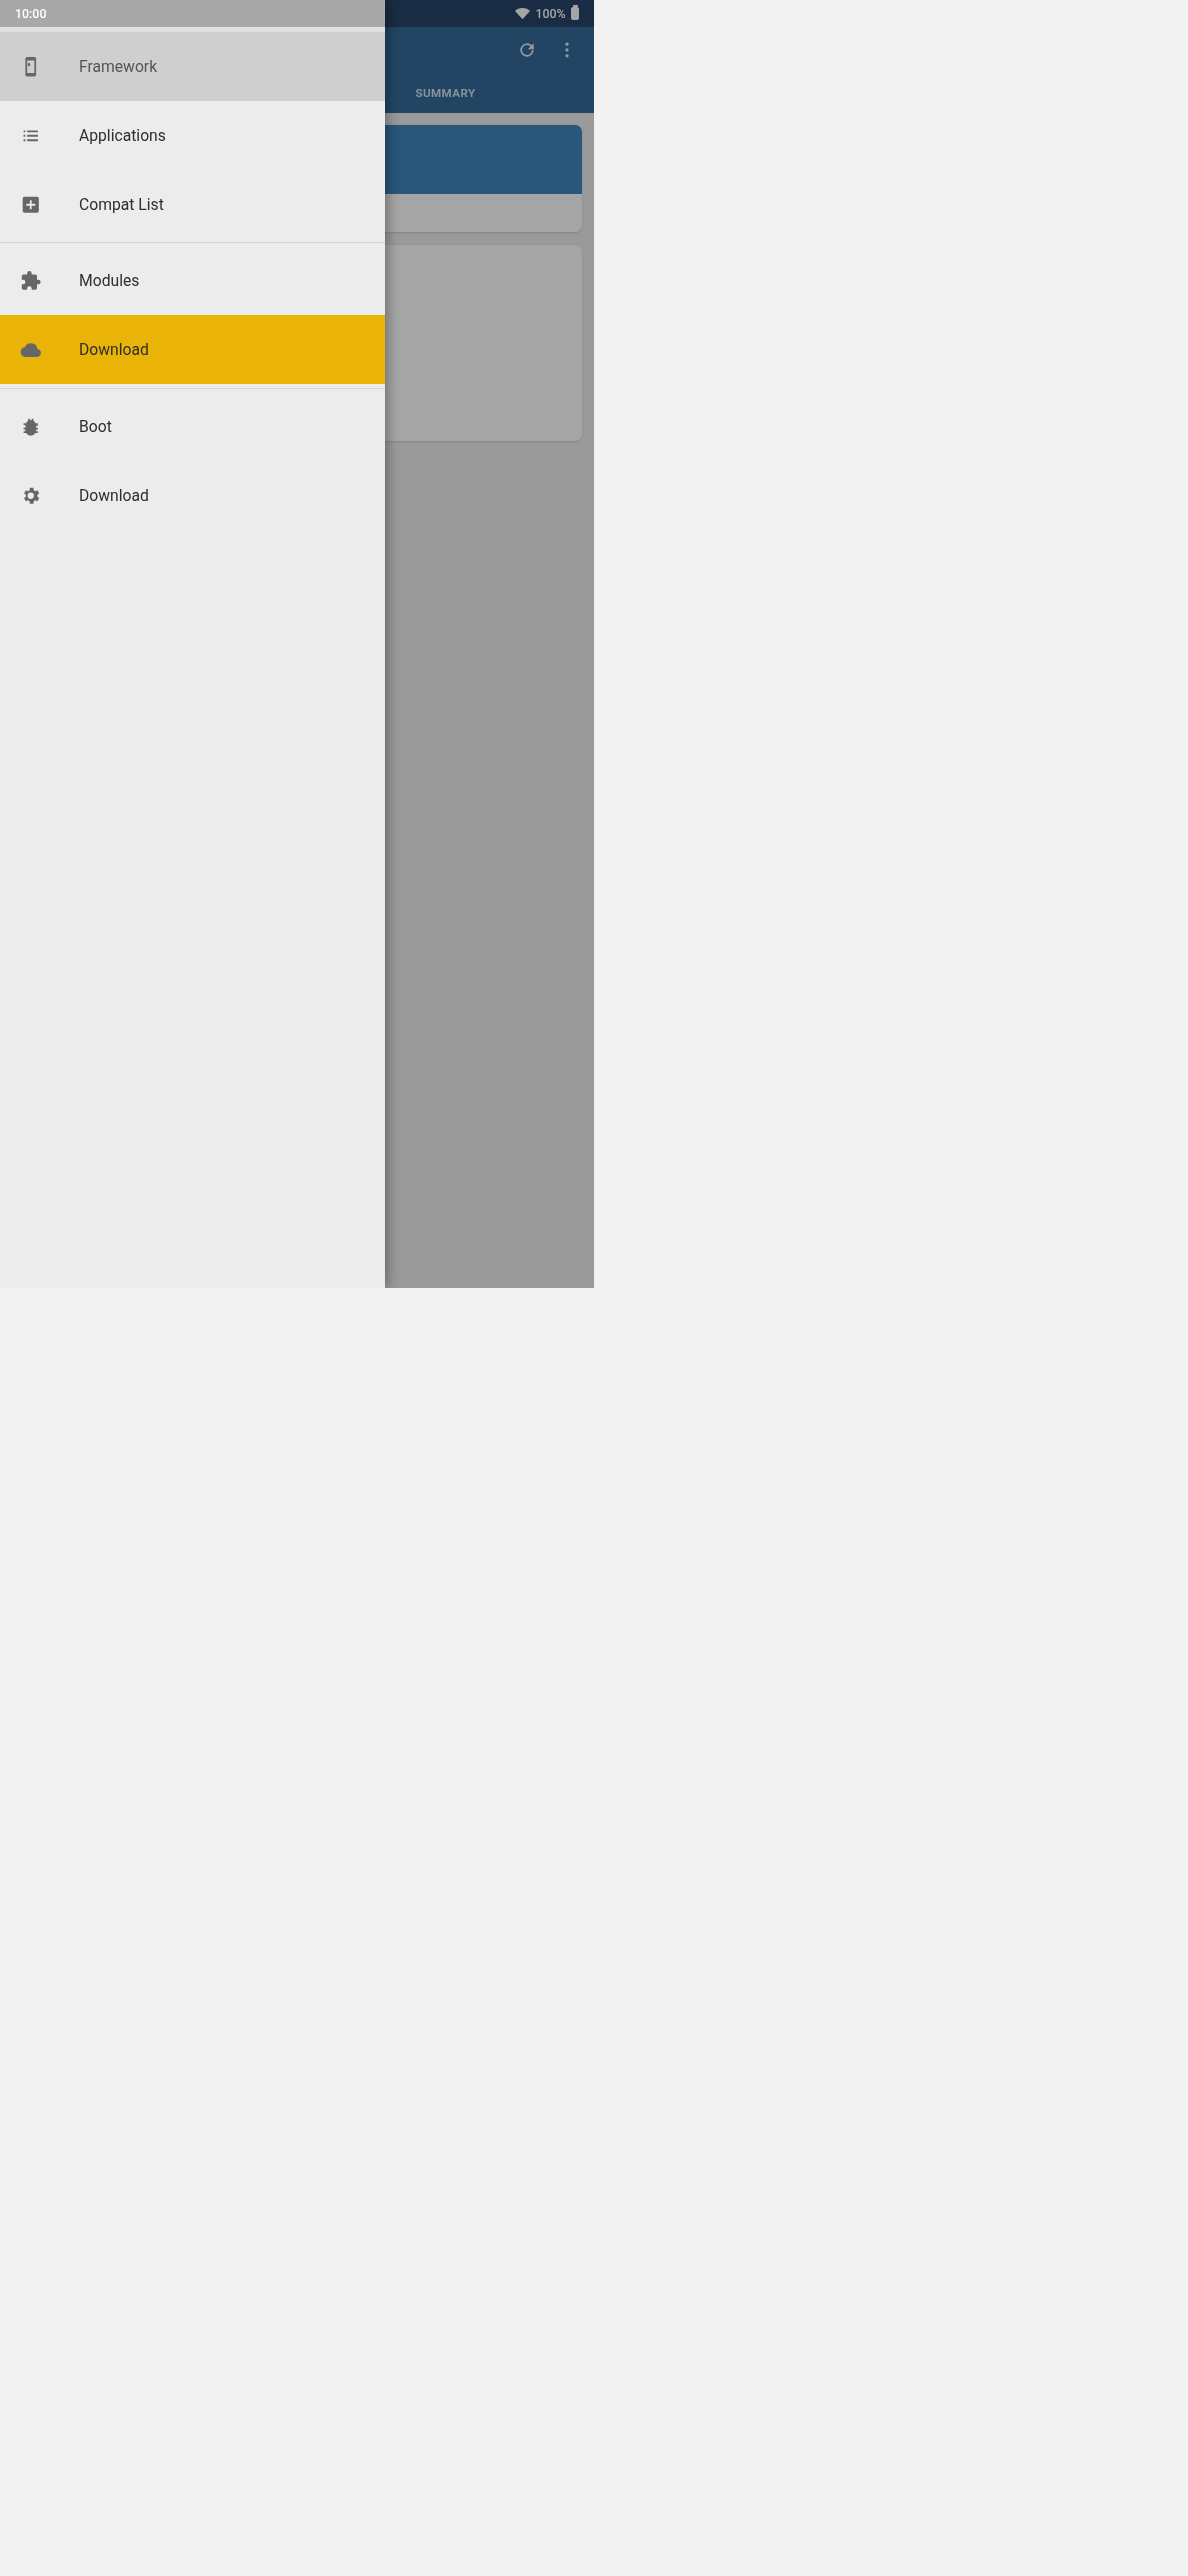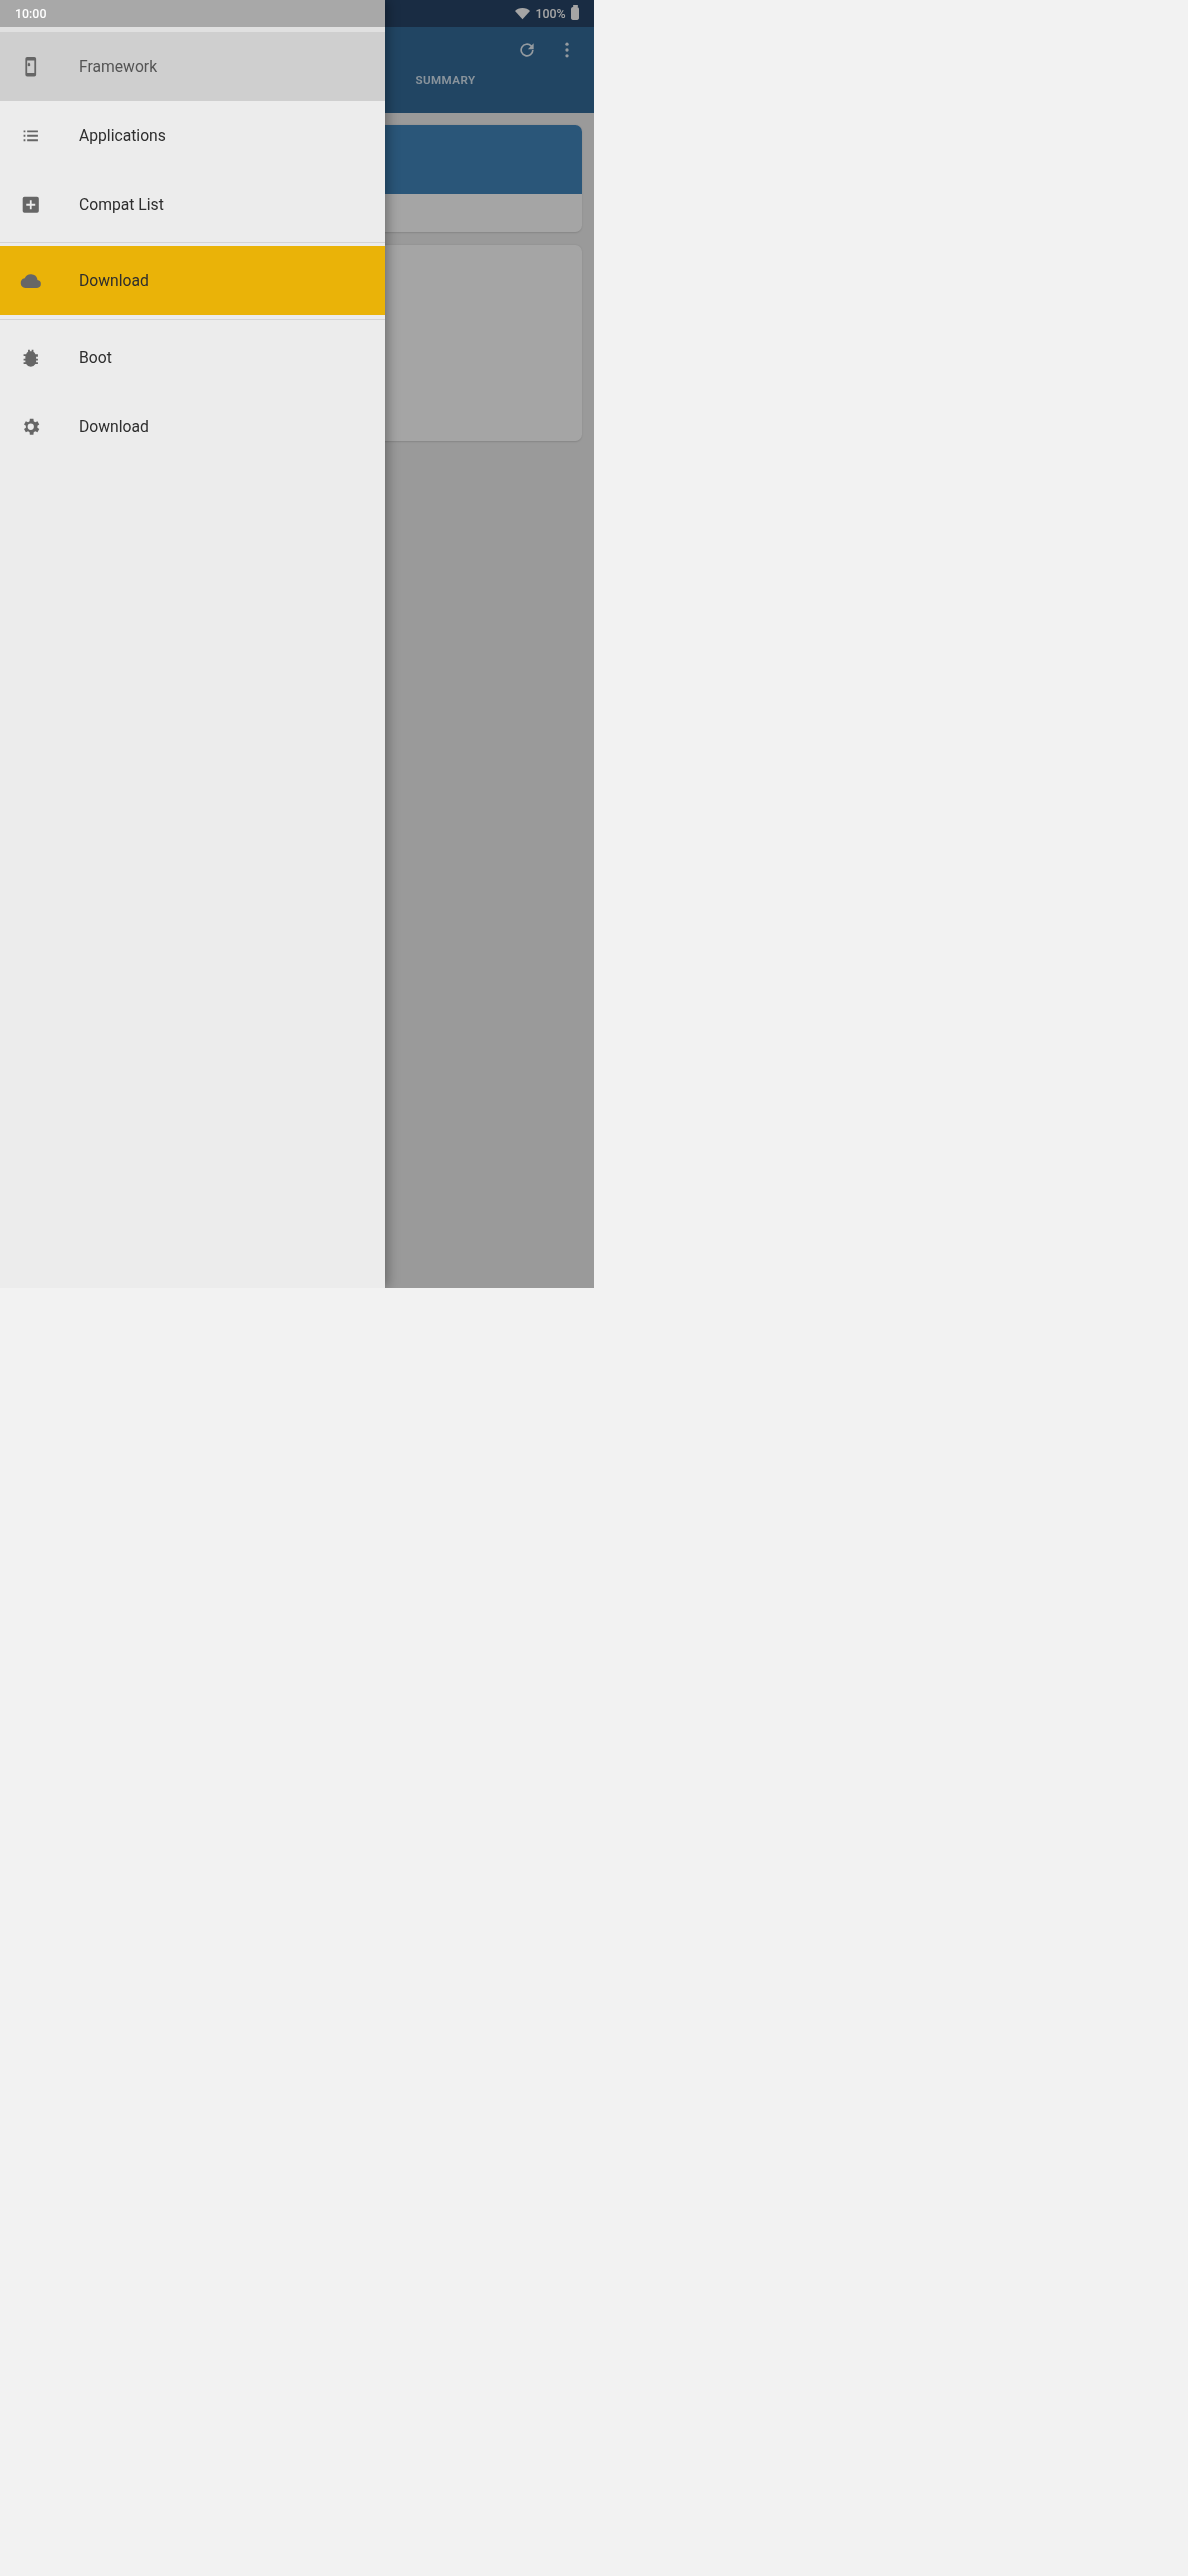--- a/index.html
+++ b/index.html
@@ -26,21 +26,21 @@
   }
   .app-bar .title { flex:1; font-size: 16.5px; font-weight: 500; margin-left: 20px; }
   .app-bar .action { width: 40px; height: 40px; display:flex; align-items:center; justify-content:center; color:#e3eef7; }
   .hb-icon { width:16.5px; display:flex; flex-direction:column; gap:3.3px; }
   .hb-icon span { height:1.7px; background:#fff; display:block; }
 
   .tabs {
     height: 40px; background: #1c5a8e; color: #d0e2f0;
     display:flex; font-size: 11.6px; font-weight: 600; letter-spacing: 0.4px;
   }
-  .tabs .tab { flex:1; display:flex; justify-content:center; position:relative; }
+  .tabs .tab { flex:1; display:flex; align-items:center; justify-content:center; position:relative; }
   .tabs .tab.active { color:#fff; }
   .tabs .tab.active::after { content:""; position:absolute; left:0; right:0; bottom:0; height:2.5px; background:#fff; }
 
   .content { padding: 11.6px; }
   .card {
     background:#fff; border-radius: 6.6px; box-shadow: 0 0.8px 1.7px rgba(0,0,0,.15);
     margin-bottom: 13.2px; overflow:hidden;
   }
   .card-header {
     background:#2b77b4; color:#fff; padding: 18px 16.5px 33px; font-size: 15px;
@@ -210,20 +210,28 @@
             <path d="M19 3H5a2 2 0 0 0-2 2v14a2 2 0 0 0 2 2h14a2 2 0 0 0 2-2V5a2 2 0 0 0-2-2zm-2 10h-4v4h-2v-4H7v-2h4V7h2v4h4z"></path>
           </svg>
       </span>
       <span>Compat List</span>
     </div>
   </div>
 
   <div class="nav-divider"></div>
 
   <div class="nav-group">
+    <div class="nav-item">
+      <span class="icon-slot">
+        <svg viewBox="0 0 24 24">
+            <path d="M20.5 11H19V7a2 2 0 0 0-2-2h-4V3.5a2.5 2.5 0 1 0-5 0V5H4a2 2 0 0 0-2 2v4h1.5a2.5 2.5 0 1 1 0 5H2v4a2 2 0 0 0 2 2h4v-1.5a2.5 2.5 0 1 1 5 0V22h4a2 2 0 0 0 2-2v-4h1.5a2.5 2.5 0 1 0 0-5z"></path>
+          </svg>
+      </span>
+      <span>Modules</span>
+    </div>
     <div class="nav-item selected">
       <span class="icon-slot">
         <svg viewBox="0 0 24 24">
             <path d="M19.35 10.04A7.49 7.49 0 0 0 5.3 9.1 5.5 5.5 0 0 0 6 20h13a4.5 4.5 0 0 0 .35-8.96z"></path>
           </svg>
       </span>
       <span>Download</span>
     </div>
   </div>
 

